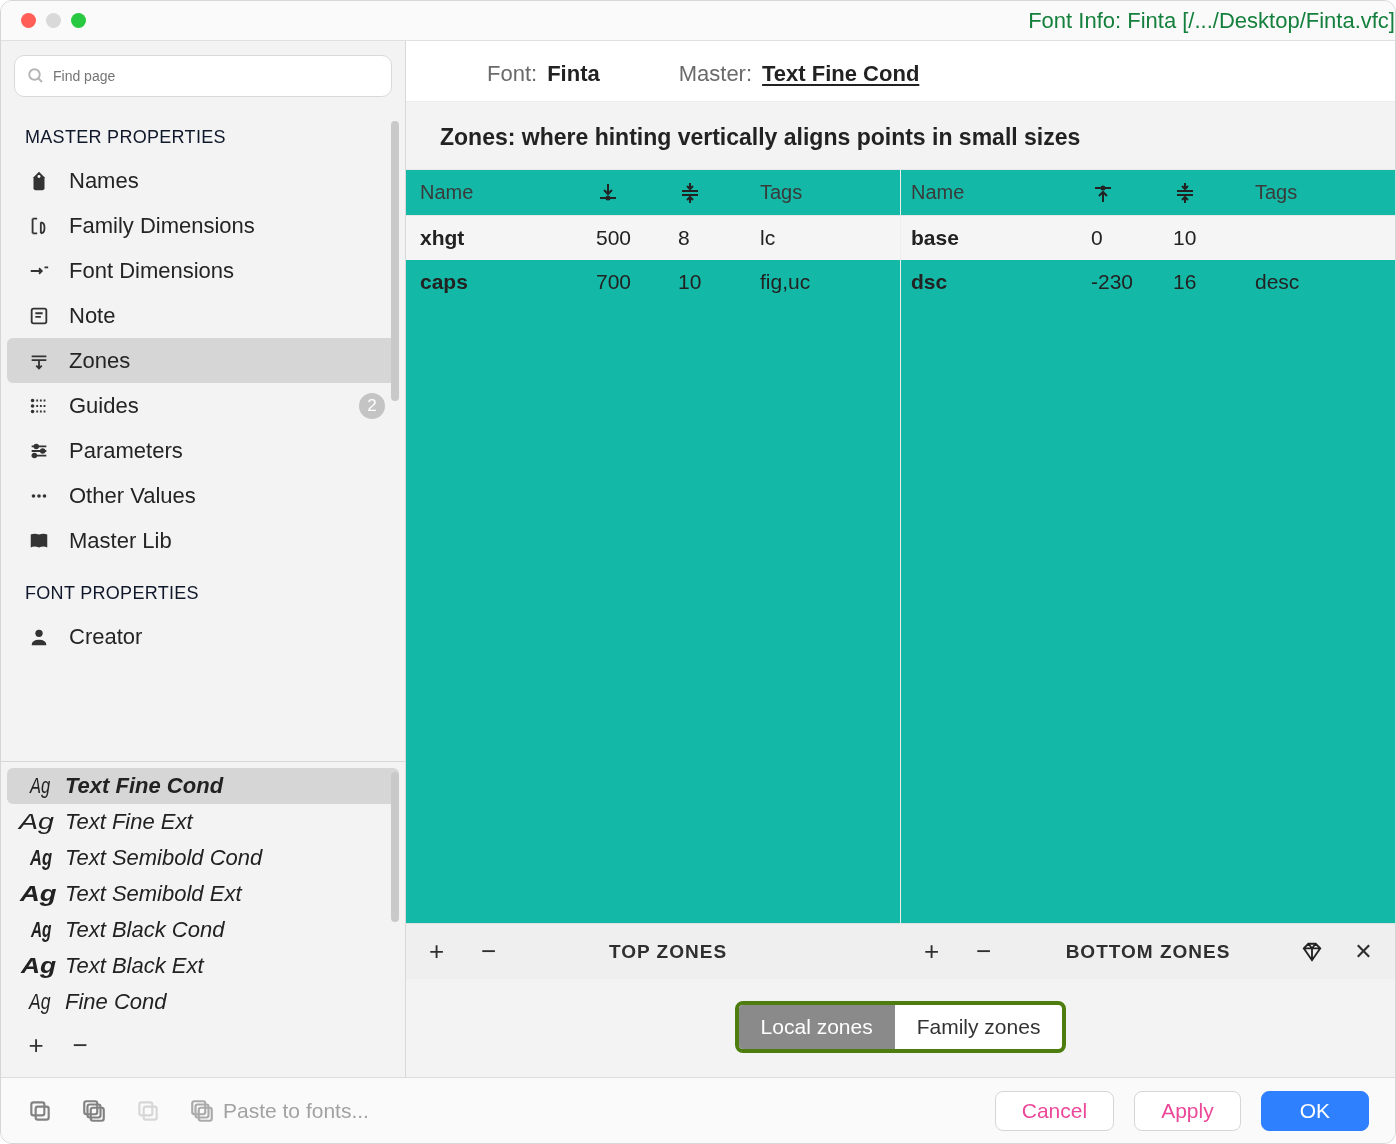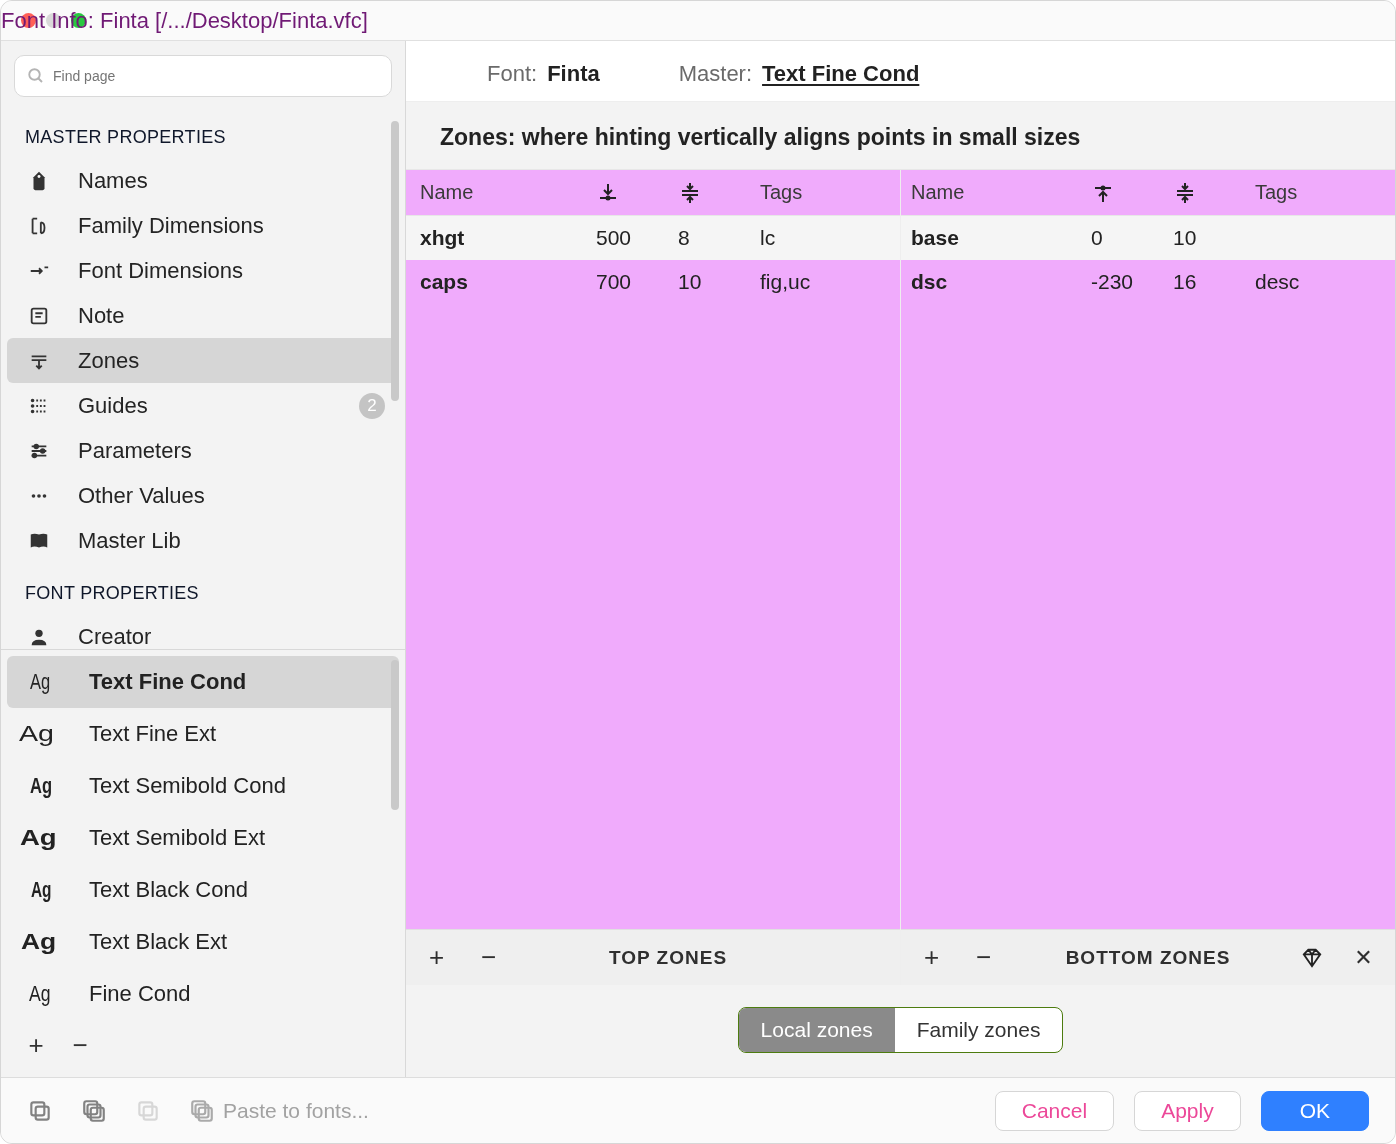--- a/index.html
+++ b/index.html
@@ -4,74 +4,74 @@
 <style>
   * { box-sizing: border-box; margin: 0; padding: 0; }
   html, body { width: 1396px; height: 1144px; font-family: -apple-system, "Helvetica Neue", Arial, sans-serif; color: #222; background:#fff; }
   .window { width:100%; height:100%; display:flex; flex-direction:column; background:#f3f3f3; border:1px solid #d6d6d6; border-radius:12px; overflow:hidden; }
   
   .titlebar { height:40px; display:flex; align-items:center; background:#fafafa; border-bottom:1px solid #e0e0e0; position:relative; }
   .tl-dots { display:flex; gap:10px; margin-left:20px; }
   .tl-dot { width:15px; height:15px; border-radius:50%; }
   .red { background:#ff5f57; } .yellow { background:#febc2e; } .green { background:#28c840; }
   .yellow.dim { background:#d9d9d9; }
-  .titlebar-title { position:absolute; left:0; right:0; text-align:left; font-size:22px; color:#701a75; pointer-events:none; }
+  .titlebar-title { position:absolute; left:0; right:0; text-align:right; font-size:22px; color:#15803d; pointer-events:none; }
   
   .body { flex:1; display:flex; overflow:hidden; }
   .sidebar { width:405px; background:#f3f3f3; border-right:1px solid #d8d8d8; display:flex; flex-direction:column; }
   .search-wrap { padding:14px 13px 10px 13px; }
   .search { width:100%; height:42px; background:#fff; border:1px solid #d9d9d9; border-radius:10px; display:flex; align-items:center; padding:0 12px; gap:8px; }
   .search input { border:none; outline:none; font-size:14px; width:100%; color:#0f766e; background:transparent; }
   .search svg { opacity:.55; flex:0 0 auto; }
   .sidebar-scroll { flex:1; overflow:hidden; position:relative; }
   .scroll-content { position:absolute; top:0; left:0; right:0; }
   .section-label { font-size:18px; letter-spacing:.3px; color:#0f172a; padding:20px 20px 10px 24px; }
-  .sb-item { display:flex; align-items:center; gap:25px; padding:8px 20px 8px 24px; font-size:22px; color:#242424; cursor:default; height:45px; }
+  .sb-item { display:flex; align-items:center; gap:16px; padding:8px 20px 8px 24px; font-size:22px; color:#242424; cursor:default; height:45px; }
   .sb-item .icon { width:28px; display:flex; justify-content:center; align-items:center; }
   .sb-item.selected { background:#d6d6d6; border-radius:6px; margin:0 6px; padding-left:18px; }
   .sb-badge { margin-left:auto; background:#c4c4c4; color:#fff; width:26px; height:26px; border-radius:13px; font-size:17px; display:flex; align-items:center; justify-content:center; }
   .sidebar-scrollbar { position:absolute; right:6px; top:14px; width:8px; height:280px; background:#c9c9c9; border-radius:4px; }
 
   
   .master-list { border-top:1px solid #d8d8d8; flex:0 0 auto; padding-top:6px; position:relative; }
-  .ml-item { display:flex; align-items:center; gap:24px; padding:5px 20px 5px 24px; font-size:22px; height:52px; cursor:default; }
+  .ml-item { display:flex; align-items:center; gap:0; padding:5px 20px 5px 24px; font-size:22px; height:36px; cursor:default;font-style:italic; }
   .ml-item.selected { background:#d6d6d6; border-radius:6px; margin:0 6px; padding-left:18px; font-weight:700; }
   .ml-sample { width:40px; display:flex; justify-content:flex-start; font-family:inherit; }
   .ml-add-rm { display:flex; gap:22px; padding:10px 24px 16px 24px; font-size:26px; color:#333; }
   .ml-scrollbar { position:absolute; right:6px; top:10px; width:8px; height:150px; background:#c9c9c9; border-radius:4px; }
 
   
   .main { flex:1; display:flex; flex-direction:column; background:#fff; }
   .main-header { padding:20px 34px 14px 34px; font-size:22px; display:flex; align-items:baseline; gap:10px; border-bottom:1px solid #eee; background:#fff;}
   .main-header .lbl { color:#6a6a6a;margin-left:47px; }
   .main-header .val { font-weight:700; color:#222; }
   .main-header .val.u { text-decoration:underline; text-underline-offset:3px; }
   .main-body { flex:1; background:#f3f3f3; padding:22px 0 0 0; display:flex; flex-direction:column; overflow:hidden; }
   .desc { font-size:23px; font-weight:700; color:#222; padding:0 34px 18px 34px; }
-  .tables { flex:1; background:#f0abfc; display:flex; border-top:1px solid #e7e7e7; }
+  .tables { flex:1; background:#14b8a6; display:flex; border-top:1px solid #e7e7e7; }
   .table-half { flex:1; display:flex; flex-direction:column; }
   .table-half + .table-half { border-left:1px solid #eee; }
 
   .thead { display:flex; height:46px; align-items:center; font-size:20px; color:#3a3a3a; border-bottom:1px solid #e7e7e7; }
   .th, .td { padding:0 10px; display:flex; align-items:center; height:100%; }
   .col-name { width:180px; font-weight:400; }
   .col-pos { width:82px; justify-content:flex-start; }
   .col-width { width:82px; justify-content:flex-start; }
   .col-tags { flex:1; }
   .trow { display:flex; height:44px; font-size:21px; }
   .trow:nth-child(even){ background:#f5f5f5; }
   .trow .col-name { font-weight:700; }
 
   .table-footer { height:56px; background:#efefef; border-top:1px solid #e0e0e0; display:flex; align-items:center; padding:0 20px; gap:30px; font-size:19px; letter-spacing:1px; color:#2f2f2f; }
   .table-footer .spacer { flex:1; }
   .tf-btn { width:22px; text-align:center; font-size:26px; font-weight:400; cursor:default; }
   .tf-label { font-weight:700; }
 
   .toggle-row { display:flex; justify-content:center; align-items:center; padding:22px 0 24px 0; background:#f3f3f3; }
-  .seg { display:flex; border-radius:8px; overflow:hidden; border:1px solid #4d7c0f; background:#fff; }
+  .seg { display:flex; border-radius:8px; overflow:hidden; border:4px solid #4d7c0f; background:#fff; }
   .seg-btn { padding:10px 22px; font-size:21px; color:#333; cursor:default; }
   .seg-btn.active { background:#8a8a8a; color:#fff; }
 
   
   .bottombar { height:66px; border-top:1px solid #ddd; background:#fafafa; display:flex; align-items:center; padding:0 26px; gap:20px; }
   .bb-left { display:flex; align-items:center; gap:28px; }
   .bb-icon { opacity:.6; }
   .bb-icon.dim { opacity:.3; }
   .bb-paste { display:flex; align-items:center; gap:8px; color:#a2a2a2; font-size:21px; }
   .bb-spacer { flex:1; }

